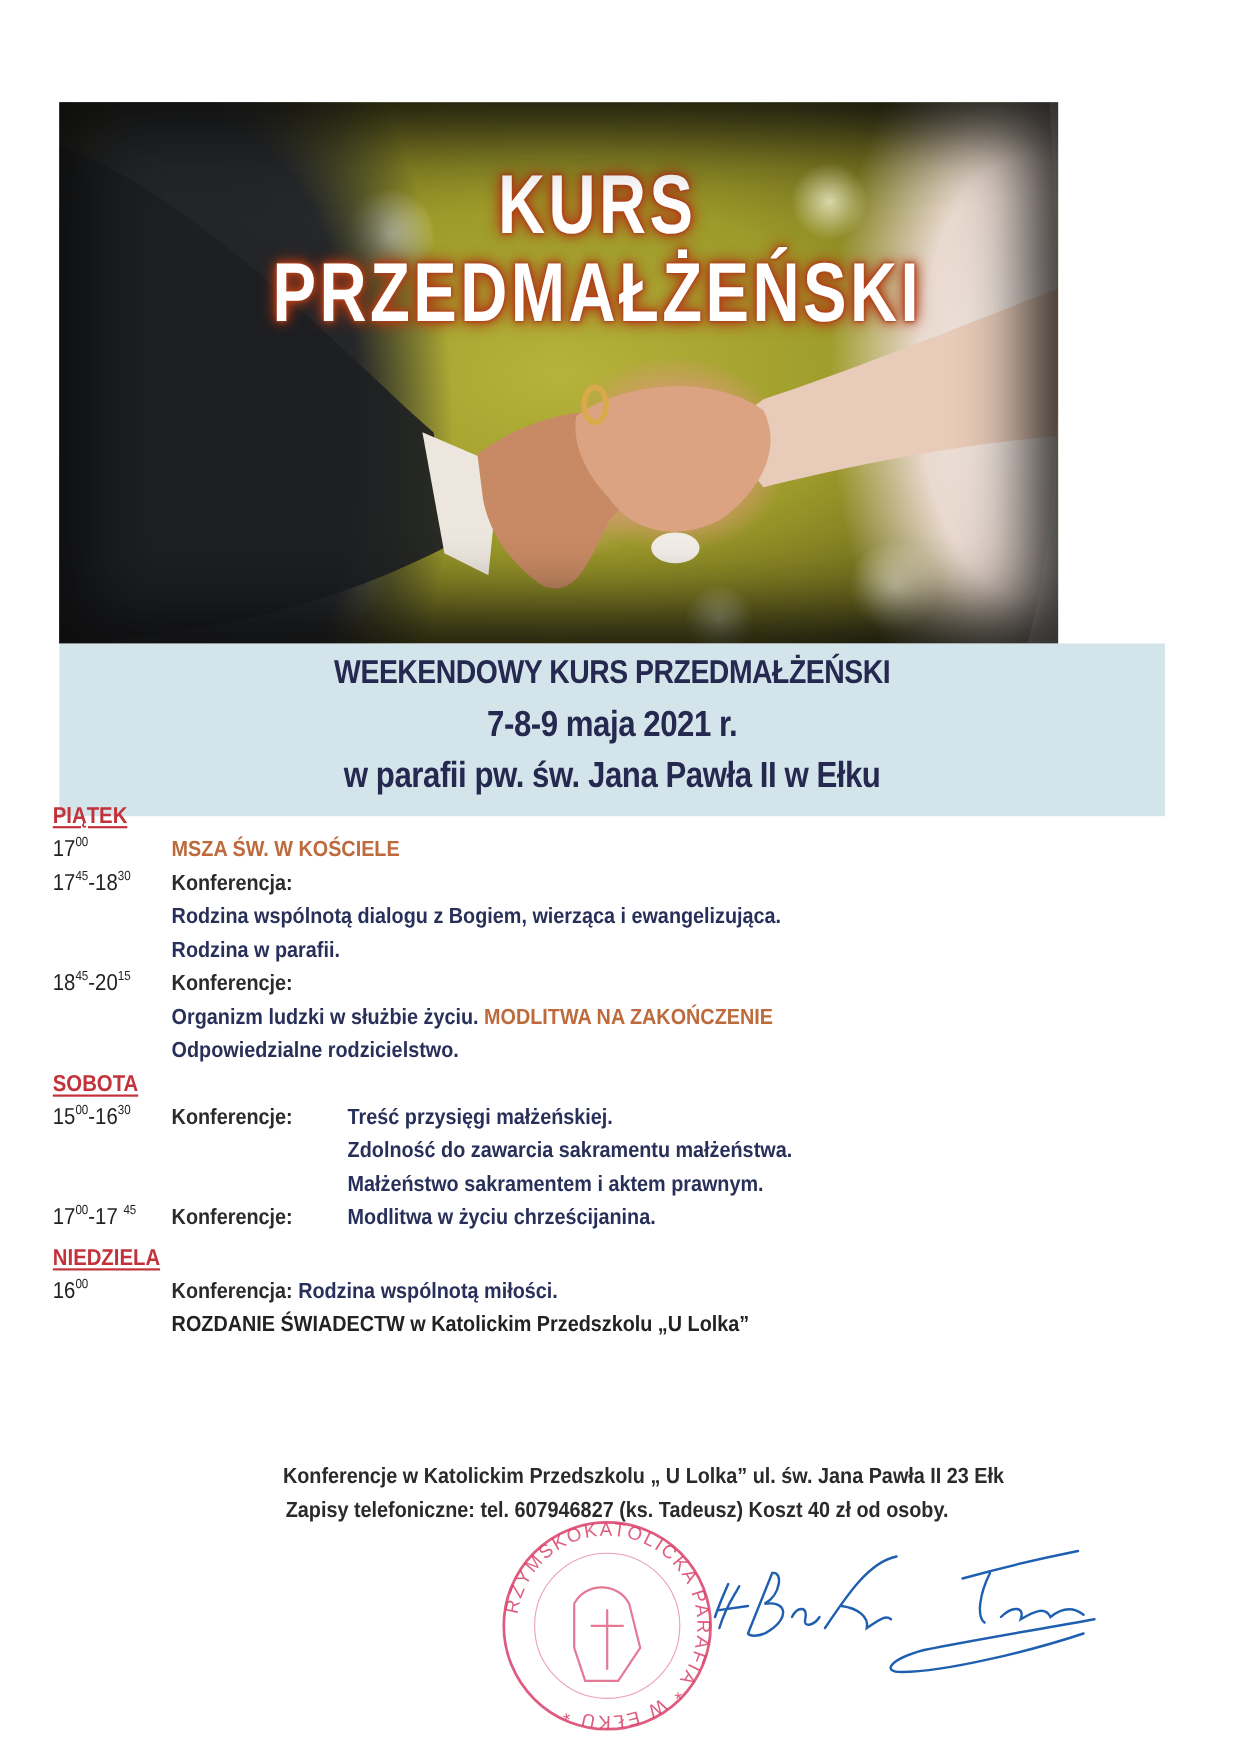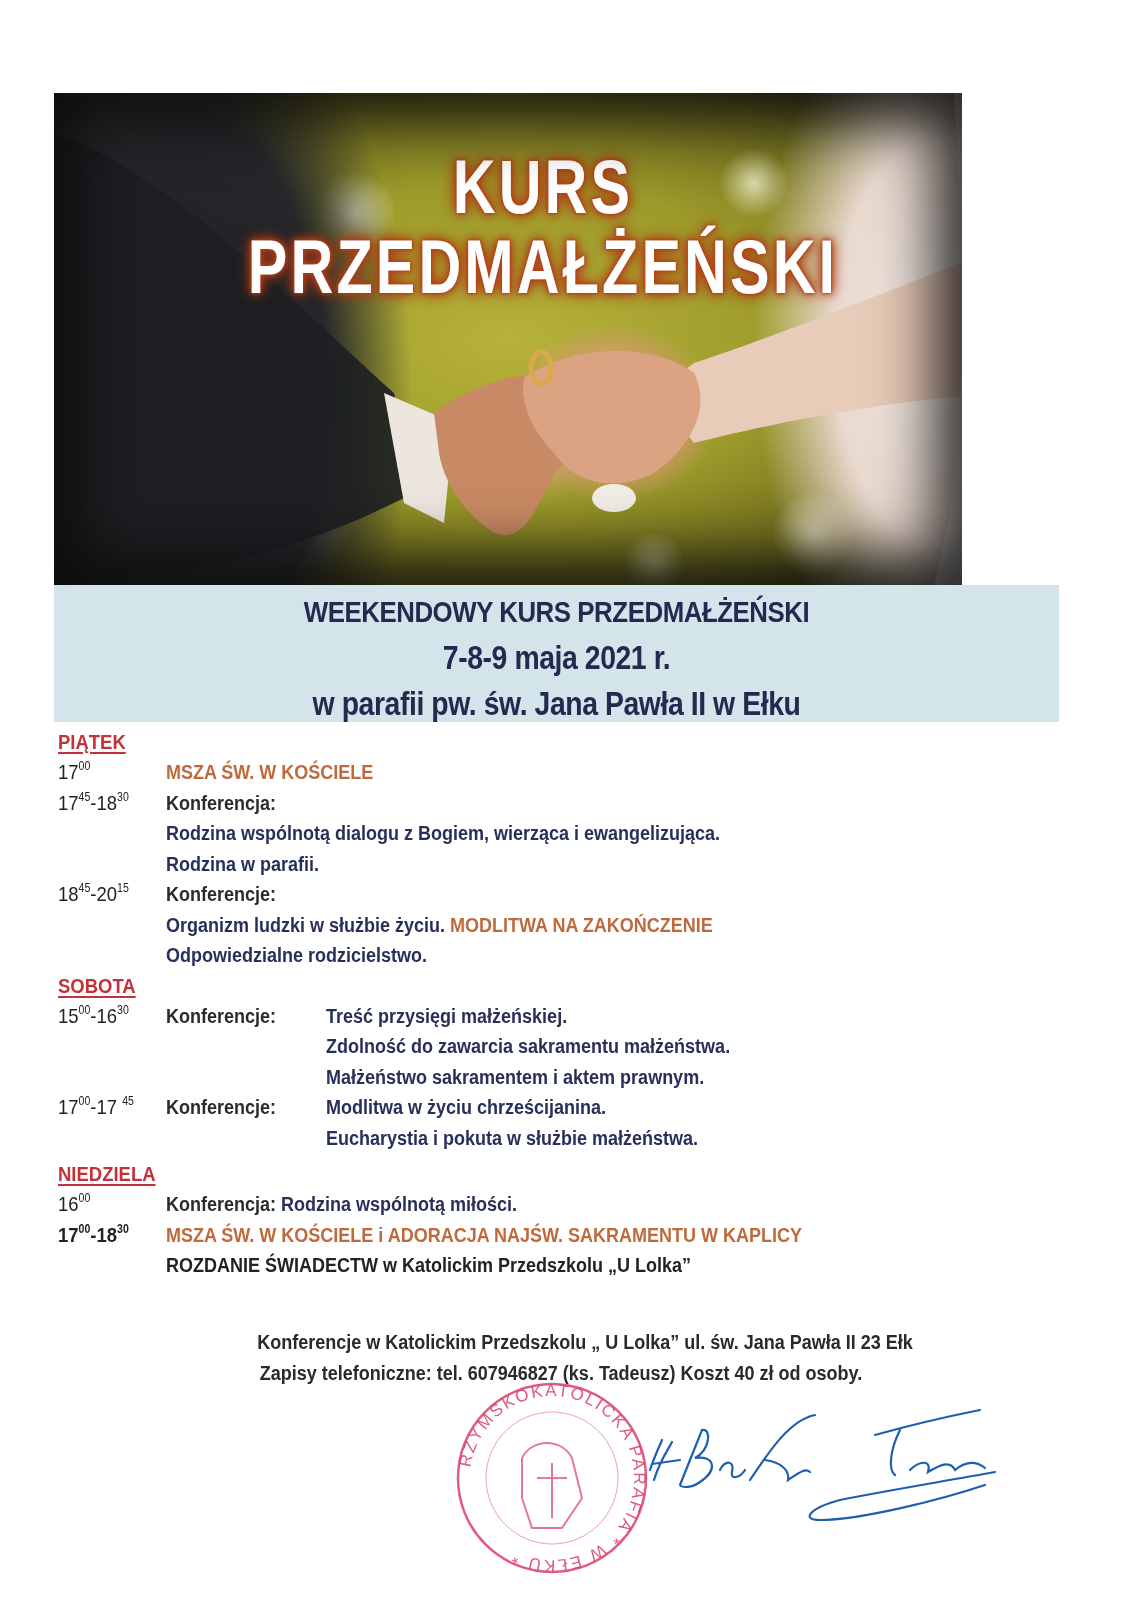--- a/index.html
+++ b/index.html
@@ -30,29 +30,29 @@
   .hero-title {
     position: absolute; left: 0; right: 0; text-align: center;
     font-family: "Liberation Sans", sans-serif; font-weight: bold;
     color: #ffffff; letter-spacing: 4px; transform: scaleX(0.78);
     text-shadow: 0 0 6px #b5401a, 0 0 12px #b5401a, 0 0 18px #a63412, 0 0 3px #8a2a0c;
   }
   .hero-title.l1 { top: 50px; font-size: 76px; left: 70px; }
   .hero-title.l2 { top: 130px; font-size: 76px; left: 70px; }
 
   .band {
-    position: absolute; left: 54px; top: 585px; width: 1005px; height: 137px;
+    position: absolute; left: 54px; top: 585px; width: 1005px; height: 157px;
     background: #d3e5eb; text-align: center; color: #25284f;
   }
   .band div { font-weight: bold; font-size: 32px; line-height: 46px; letter-spacing: -0.5px; transform: scaleX(0.86); }
   .band .b1 { margin-top: 4px; font-size: 30px; }
   .band .b2 { font-size: 33px; }
   .band .b3 { font-size: 33px; }
 
-  .schedule { position: absolute; left: 58px; top: 727px; width: 1000px; }
+  .schedule { position: absolute; left: 48px; top: 727px; width: 1000px; }
   .day {
     color: #c2323a; font-weight: bold; font-size: 21px; text-decoration: underline;
     text-decoration-thickness: 2px; text-underline-offset: 3px; height: 30px; line-height: 30px;
     transform: scaleX(0.88); transform-origin: left;
   }
   .row { position: relative; height: 30.5px; line-height: 30.5px; font-size: 20px; }
   .time { position: absolute; left: 0; color: #222; font-size: 21px; transform: scaleX(0.88); transform-origin: left; white-space: nowrap; }
   .time sup { font-size: 12px; vertical-align: 9px; line-height: 0; }
   .time.bold { font-weight: bold; }
   .c1 { position: absolute; left: 108px; white-space: nowrap; transform: scaleX(0.9); transform-origin: left; }
@@ -139,32 +139,25 @@
     <span class="c2 d">Zdolność do zawarcia sakramentu małżeństwa.</span>
   </div>
   <div class="row">
     <span class="c2 d">Małżeństwo sakramentem i aktem prawnym.</span>
   </div>
   <div class="row">
     <span class="time"><span>17</span><sup>00</sup>-<span>17 </span><sup>45</sup></span>
     <span class="c1 k">Konferencje:</span>
     <span class="c2 d">Modlitwa w życiu chrześcijanina.</span>
   </div>
-  <div class="row">
-    <span class="c2 d">Eucharystia i pokuta w służbie małżeństwa.</span>
-  </div>
 
   <div class="day" style="margin-top:6px">NIEDZIELA</div>
   <div class="row">
     <span class="time"><span>16</span><sup>00</sup></span>
     <span class="c1"><span class="k">Konferencja:</span> <span class="d">Rodzina wspólnotą miłości.</span></span>
-  </div>
-  <div class="row">
-    <span class="time bold"><span>17</span><sup>00</sup>-<span>18</span><sup>30</sup></span>
-    <span class="c1 o">MSZA ŚW. W KOŚCIELE  i ADORACJA NAJŚW. SAKRAMENTU W KAPLICY</span>
   </div>
   <div class="row">
     <span class="c1 blk">ROZDANIE ŚWIADECTW w Katolickim Przedszkolu „U Lolka”</span>
   </div>
 </div>
 
 <div class="footer f1">
     <div>Konferencje w Katolickim Przedszkolu „ U Lolka” ul. św. Jana Pawła II 23  Ełk</div>
   </div>
 <div class="footer f2">

